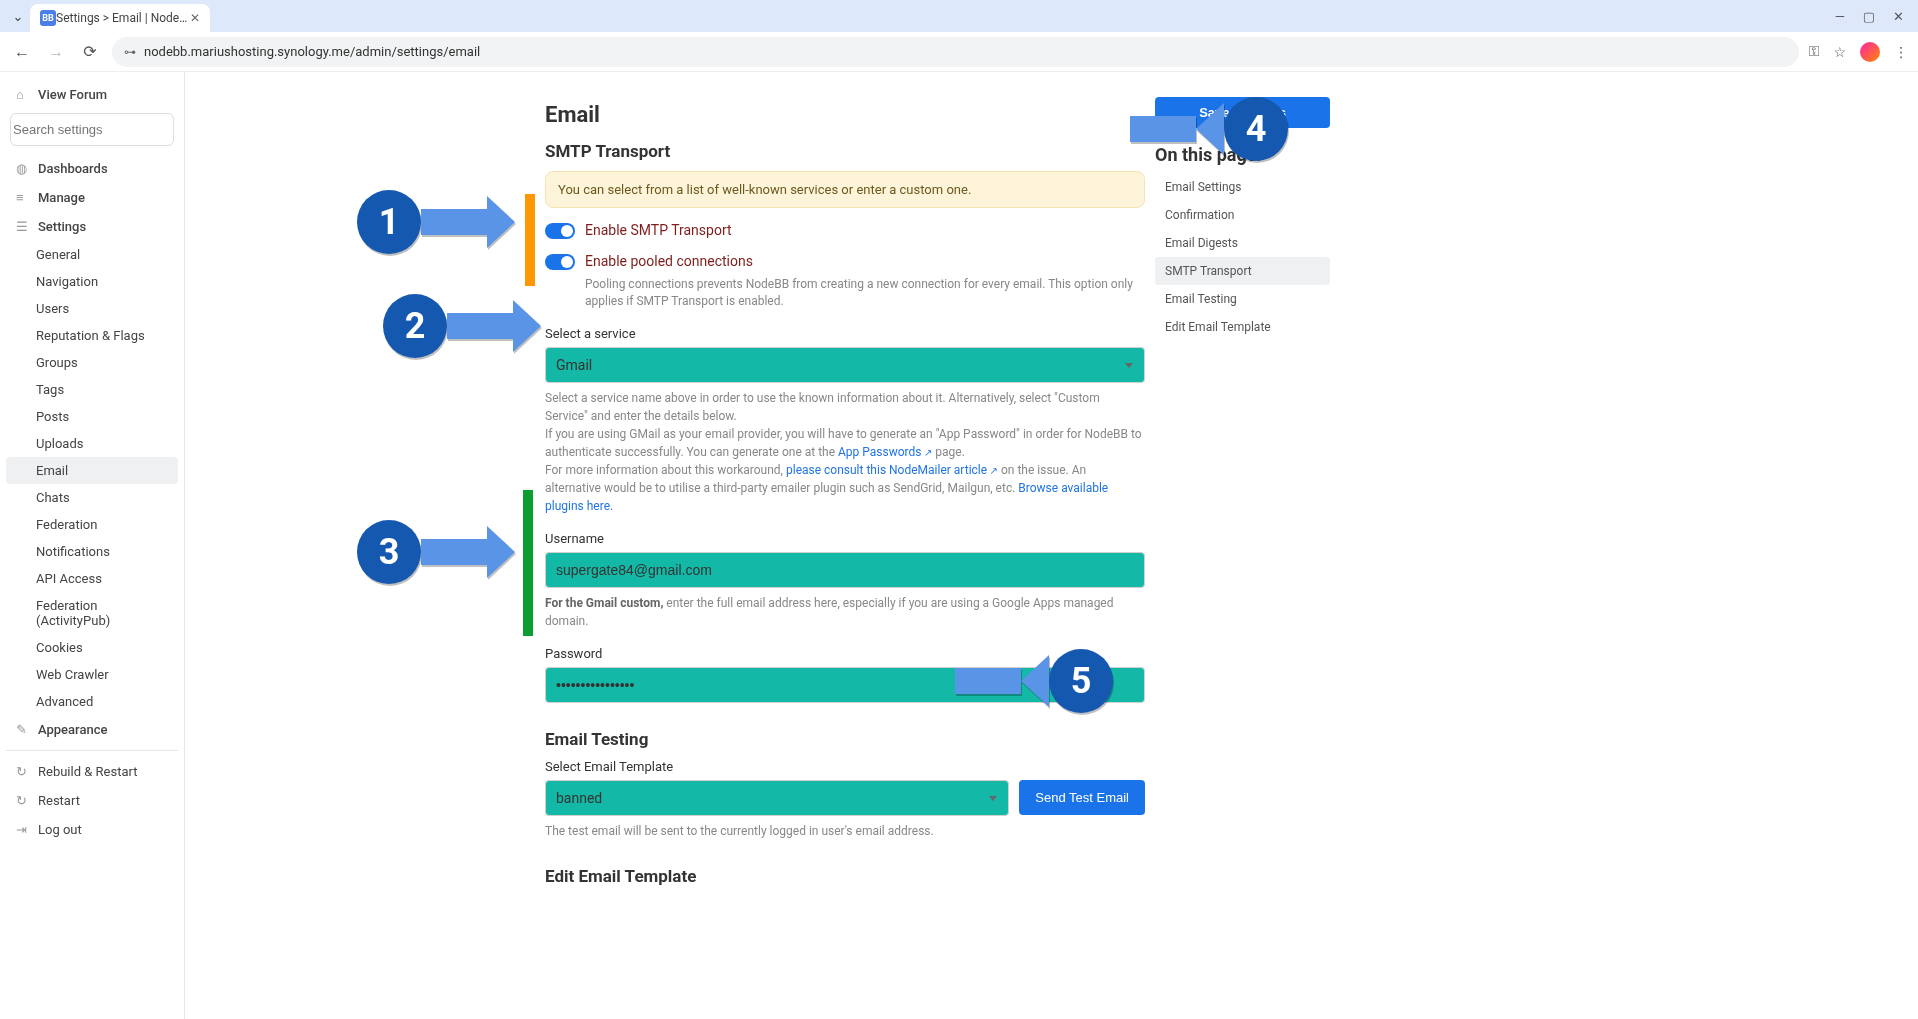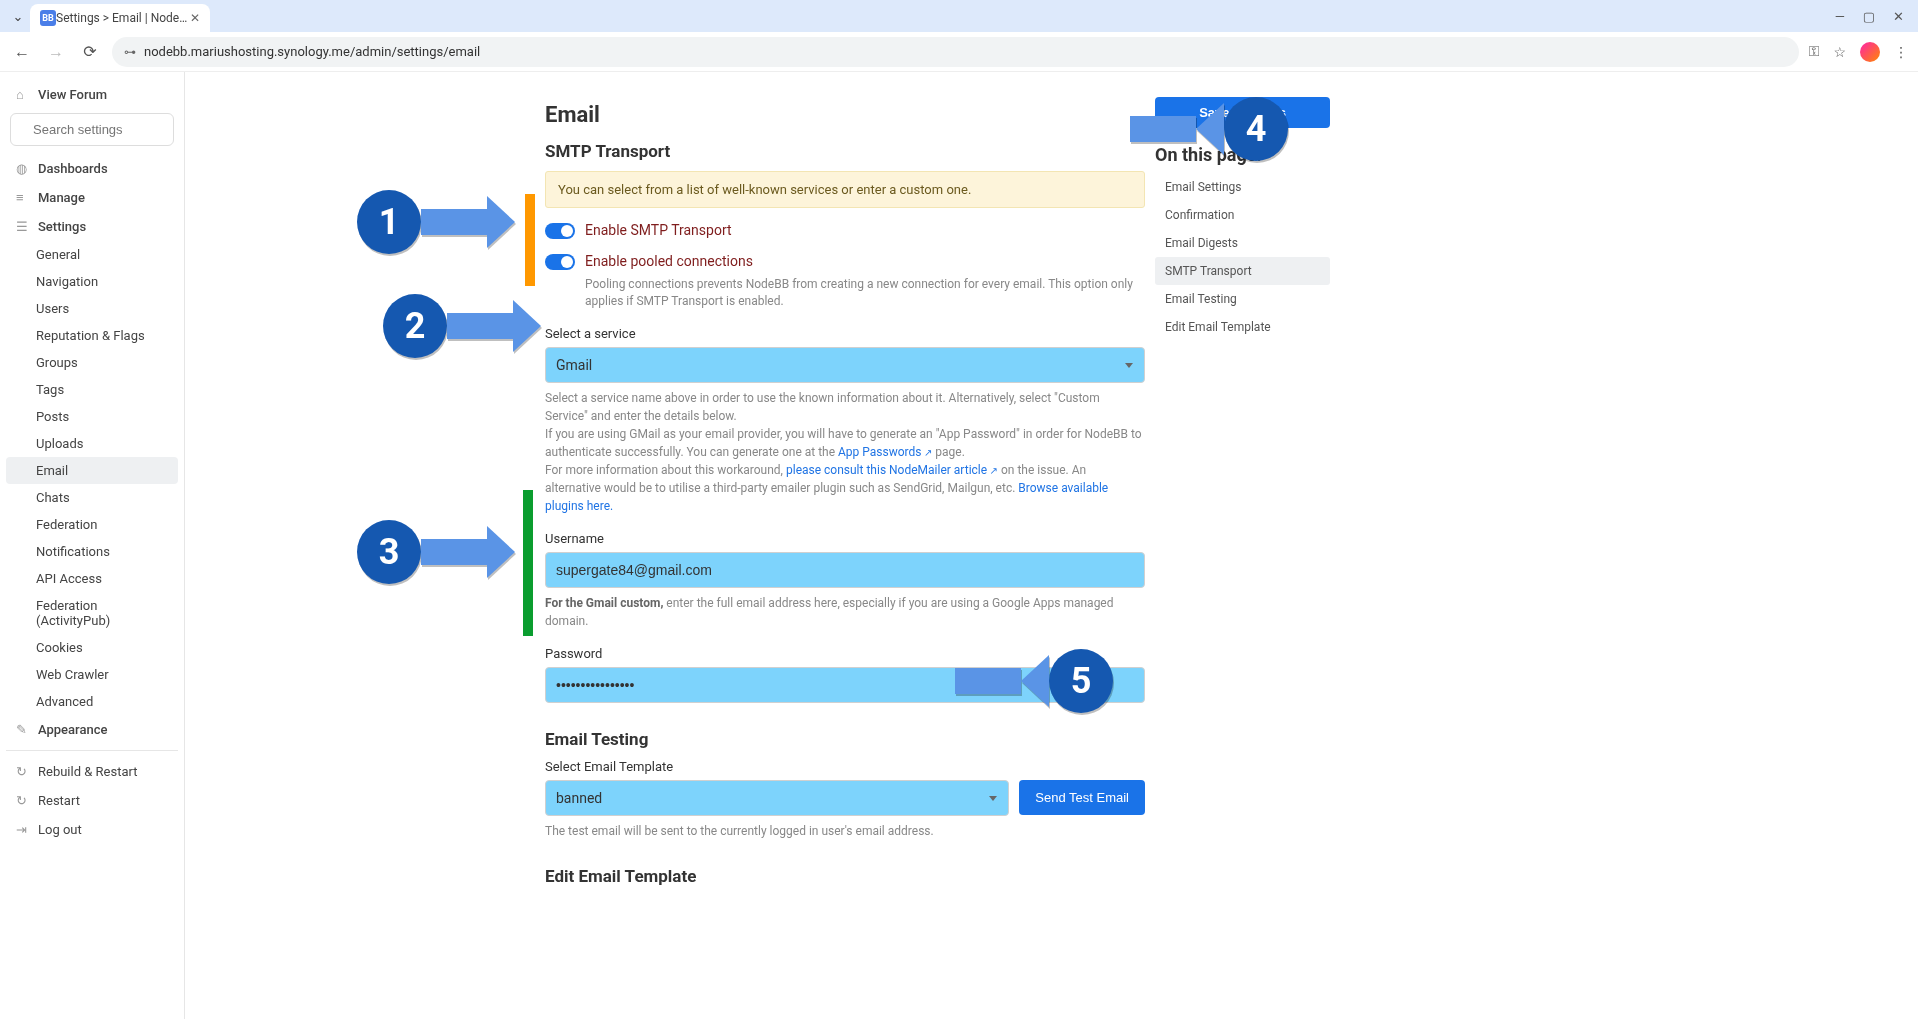--- a/index.html
+++ b/index.html
@@ -27,40 +27,40 @@
 .app { display:flex; height: calc(1019px - 72px); position: relative; }
 .sidebar { width: 185px; border-right:1px solid #e6e6e6; padding: 8px 6px 8px 6px; overflow-y:auto; }
 .sidebar::-webkit-scrollbar { width:10px; }
 .sidebar::-webkit-scrollbar-thumb { background:#ccc; border-radius:5px; }
 .side-item { display:flex; align-items:center; gap:8px; padding:7px 10px; border-radius:4px; color:#444; font-size:13px; cursor:pointer; }
 .side-item.head { font-weight:500; }
 .side-item .icon { width:14px; color:#999; font-size:13px; }
 .side-sub { padding:6px 10px 6px 30px; border-radius:4px; color:#444; font-size:13px; cursor:pointer; }
 .side-sub.active { background:#eef0f2; }
 .side-search { margin:4px 4px 8px; }
-.side-search input { width:100%; border:1px solid #ddd; border-radius:6px; padding:8px 22px; font-size:13px; }
+.side-search input { width:100%; border:1px solid #ddd; border-radius:6px; padding:8px 2px; font-size:13px; }
 .side-divider { height:1px; background:#e6e6e6; margin:6px 0; }
 
 .main { flex:1; overflow-y:scroll; position:relative; }
 .main::-webkit-scrollbar { width:14px; }
 .main::-webkit-scrollbar-thumb { background:#c4c4c4; }
 .content-wrap { width: 600px; margin-left: 360px; padding-top: 30px; padding-bottom: 60px; }
 
 h1.page-title { font-size:22px; font-weight:700; color:#333; margin-bottom: 14px; }
 h2.section-title { font-size:17px; font-weight:700; color:#333; margin-bottom: 10px; }
-.alert-box { background:#fdf4da; border:1px solid #f3e5b3; border-radius:3px; padding:10px 12px; font-size:13px; color:#6b5a1f; }
+.alert-box { background:#fdf4da; border:1px solid #f3e5b3; border-radius:8px; padding:10px 12px; font-size:13px; color:#6b5a1f; }
 
 .toggle-row { display:flex; align-items:flex-start; gap:10px; margin:14px 0 6px; }
 .toggle { width:30px; height:16px; background:#1a73e8; border-radius:8px; position:relative; flex-shrink:0; margin-top:1px; }
 .toggle::after { content:''; position:absolute; right:2px; top:2px; width:12px; height:12px; background:#fff; border-radius:50%; }
 .toggle-label { font-size:14px; color:#7f1d1d; }
 .help-text { font-size:12px; color:#888; margin-left:40px; margin-top:2px; line-height:1.4; }
 
 .field-label { font-size:13px; color:#333; margin-top:16px; margin-bottom:6px; }
-.form-control { width:100%; border:1px solid #d0d0d0; border-radius:4px; padding:9px 10px; font-size:14px; color:#333; background:#7dd3fc; }
+.form-control { width:100%; border:1px solid #d0d0d0; border-radius:4px; padding:9px 10px; font-size:14px; color:#333; background:#14b8a6; }
 .select-wrap { position:relative; }
 .select-wrap::after { content:''; position:absolute; right:12px; top:50%; transform:translateY(-40%); border-left:4px solid transparent; border-right:4px solid transparent; border-top:5px solid #666; }
 .desc-text { font-size:12px; color:#888; margin-top:6px; line-height:1.5; }
 .desc-text a { color:#2074e4; text-decoration:none; }
 .desc-text b { color:#666; font-weight:700; }
 
 .flex-row { display:flex; gap:10px; align-items:flex-start; }
 .flex-row .select-wrap { flex:1; }
 .btn-primary { background:#1a73e8; color:#fff; border:none; border-radius:4px; padding:10px 16px; font-size:13px; font-weight:500; cursor:pointer; }
 

